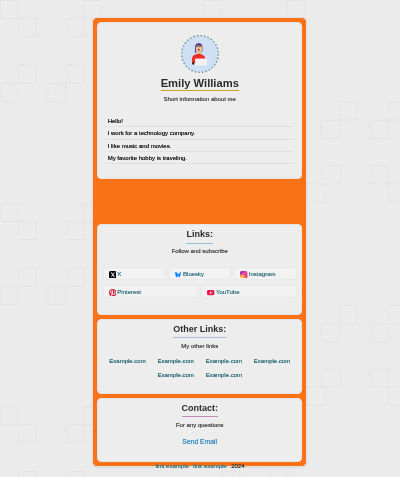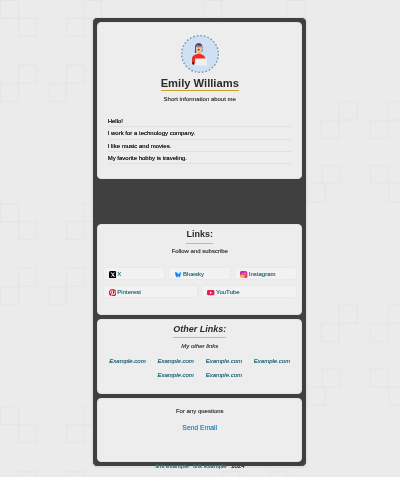--- a/index.html
+++ b/index.html
@@ -16,38 +16,38 @@
   .page, #bgpattern { opacity: 0.9999; }
   .bio-line, .subtitle, .sec-sub, .other-link, .contact-link, .link-btn, .footer { text-shadow: 0 0 0.25px currentColor; }
   #bgpattern { position: absolute; left:0; top:0; width:400px; height:477px; z-index: 0; }
   .page { position: relative; z-index: 1; }
 
   .container {
     position: absolute;
     left: 92.25px; top: 17.3px;
     width: 215px;
     box-sizing: border-box;
-    background: #404040;
+    background: #f97316;
     border: 1px solid #e0e0e0;
     border-radius: 5px;
     box-shadow: 0 1px 2px rgba(0,0,0,0.07);
     padding: 4px;
   }
   .section {
     background: #ededed;
     border: 1px solid #e4e4e4;
     border-radius: 4px;
     margin-bottom: 4px;
     padding: 0 4.3px;
     box-sizing: border-box;
   }
   .section:last-child { margin-bottom: 0; }
   .sec1 { height: 157.2px; }
   .sec2 { height: 91px; margin-bottom: 3.5px; margin-top: 45px; }
-  .sec3 { height: 75px; font-style: italic; }
+  .sec3 { height: 75px; }
   .sec4 { height: 64px; }
 
   .avatar-wrap { display:flex; justify-content:center; padding-top: 11.7px; }
   .avatar {
     width: 38px; height: 38px;
     position: relative;
     box-sizing: border-box;
   }
   .avatar-ring { position:absolute; left:0; top:0; width:38px; height:38px; display:block; }
   .avatar-emoji {
@@ -269,20 +269,21 @@
         <a class="other-link">Example.com</a>
         <a class="other-link">Example.com</a>
         <a class="other-link">Example.com</a>
         <a class="other-link">Example.com</a>
         <a class="other-link">Example.com</a>
         <a class="other-link">Example.com</a>
       </div>
     </div>
 
     <div class="section sec4">
+      <div class="sec-title t-contact"><span>Contact:</span></div>
       <div class="sec-sub">For any questions</div>
       <a class="contact-link">Send Email</a>
     </div>
 
   </div>
 
   <div class="footer">
     <a>link example</a>
     <a>link example</a>
     <span class="year">2024</span>

